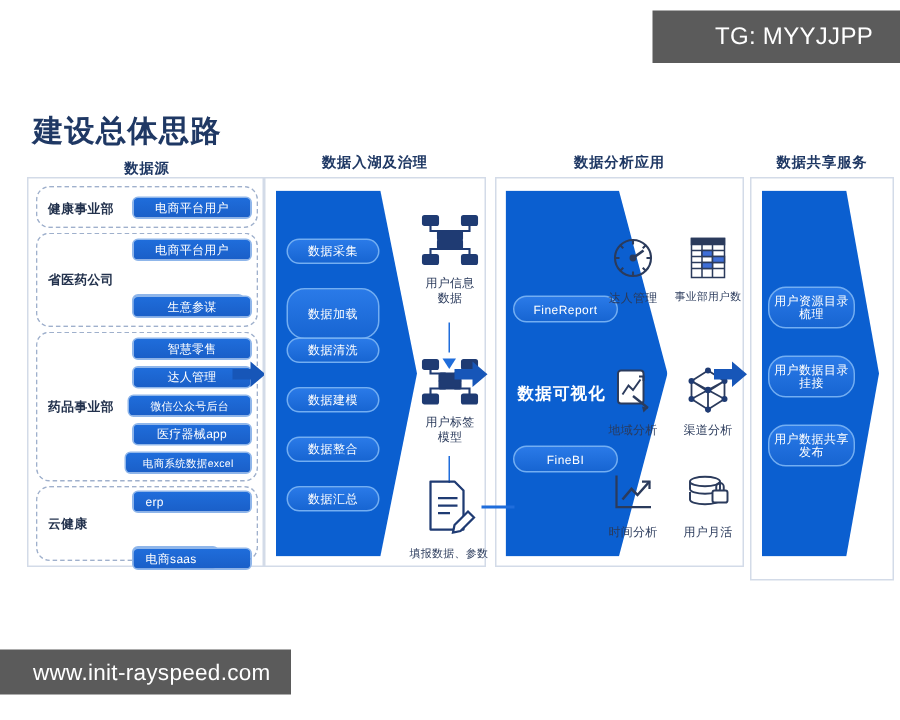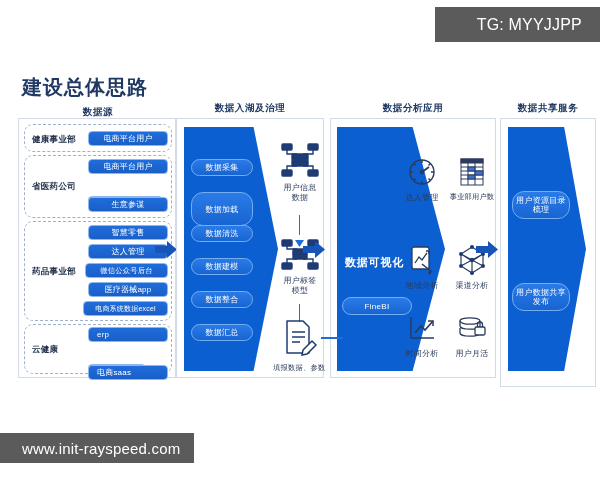--- a/index.html
+++ b/index.html
@@ -240,20 +240,21 @@
 
   <div class="arrow" style="left:303px;top:241px;">
     <svg width="22" height="17" viewBox="0 0 22 17">
         <path d="M0 5h12V0l10 8.5L12 17v-5H0z" fill="#1756b8"></path>
       </svg>
   </div>
 
   <div class="panel" style="left:330px;top:118px;width:166px;height:260px;">
     <div class="chev c3" style="left:6px;top:8px;width:108px;height:244px;"></div>
 
+    <div class="pill" style="left:11px;top:78px;width:70px;height:18px;">FineReport</div>
     <div class="onchev-label" style="left:14px;top:136px;">数据可视化</div>
     <div class="pill" style="left:11px;top:178px;width:70px;height:18px;">FineBI</div>
 
     <div class="an-cell" style="left:62px;top:38px;">
       <svg width="32" height="30" viewBox="0 0 32 30">
         <g fill="none" stroke="#2b3b5c" stroke-width="1.4">
           <circle cx="16" cy="15" r="12"></circle>
           <path d="M16 3v3M28 15h-3M16 27v-3M4 15h3M24.5 6.5l-2 2M24.5 23.5l-2-2M7.5 23.5l2-2M7.5 6.5l2 2"></path>
           <path d="M16 15l7-5" stroke-width="1.8"></path>
           <circle cx="16" cy="15" r="1.6" fill="#2b3b5c"></circle>
@@ -339,16 +340,17 @@
   <div class="arrow" style="left:476px;top:241px;">
     <svg width="22" height="17" viewBox="0 0 22 17">
         <path d="M0 5h12V0l10 8.5L12 17v-5H0z" fill="#1756b8"></path>
       </svg>
   </div>
 
   <div class="panel" style="left:500px;top:118px;width:96px;height:269px;">
     <div class="chev c4" style="left:7px;top:8px;width:78px;height:244px;"></div>
 
     <div class="pill two" style="left:11px;top:72px;width:58px;height:28px;padding:0 3px;">用户资源目录梳理</div>
+    <div class="pill two" style="left:11px;top:118px;width:58px;height:28px;padding:0 3px;">用户数据目录挂接</div>
     <div class="pill two" style="left:11px;top:164px;width:58px;height:28px;padding:0 3px;">用户数据共享发布</div>
   </div>
 
 </div>
 
 </body></html>

